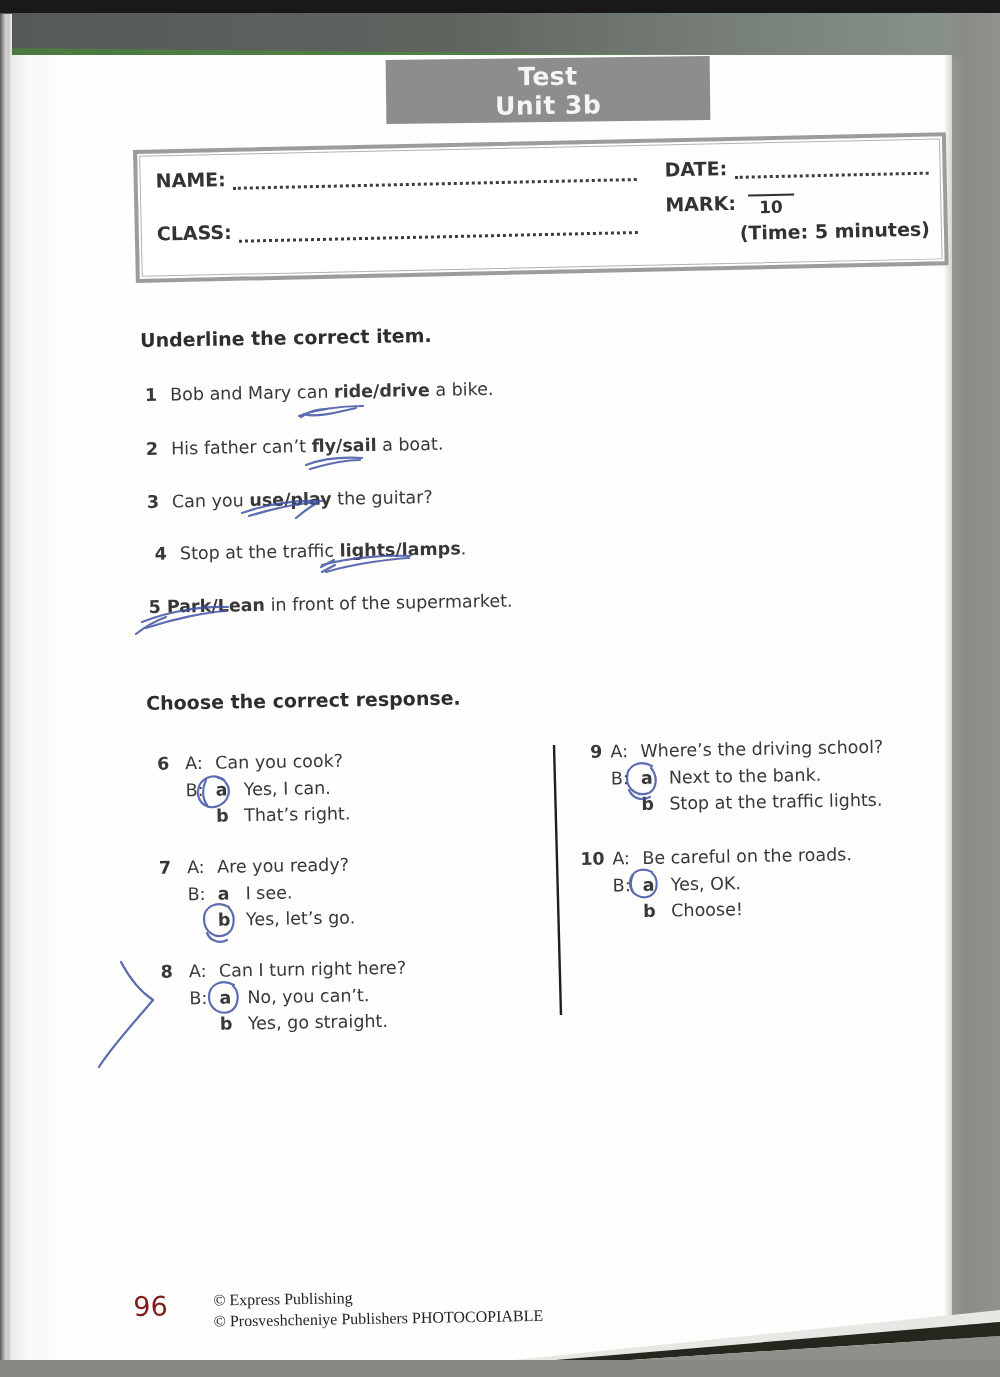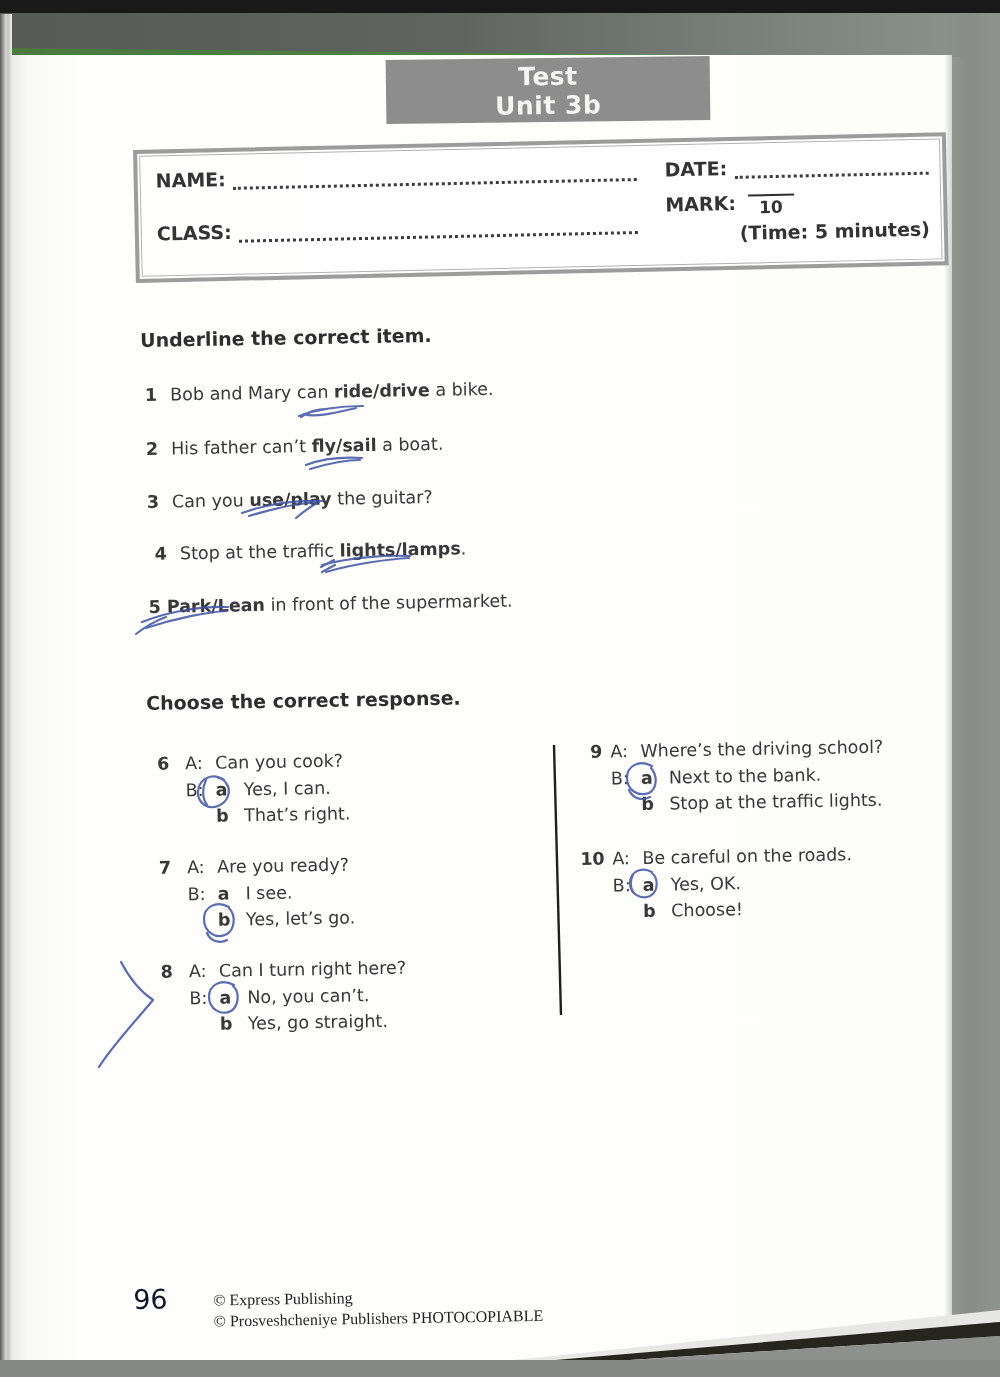--- a/index.html
+++ b/index.html
@@ -51,21 +51,21 @@
   #ex2-left{left:146px;top:692px;width:430px;height:370px;}
   #ex2-right{left:578px;top:727px;width:400px;height:280px;}
   .qa-item{position:absolute;left:0;right:0;}
   .qa-row{display:flex;font-size:17.5px;line-height:26.5px;white-space:nowrap;}
   .qa-num{width:22px;text-align:right;font-weight:bold;margin-right:16px;}
   #ex2-right .qa-num{width:24px;margin-right:8px;}
   .qa-sp{width:30px;}
   .qa-letter{width:28px;font-weight:bold;}
   
   #footer{left:133px;top:1284px;width:600px;height:60px;}
-  .page-num{position:absolute;left:0;top:0;font-size:27px;color:#0f172a;}
+  .page-num{position:absolute;left:0;top:7px;font-size:27px;color:#7f1d1d;}
   .copyright{position:absolute;left:80px;top:7px;font-family:"Liberation Serif",serif;
     font-size:16px;color:#222;line-height:21px;}
   .pen-overlay{position:absolute;left:0;top:0;pointer-events:none;}
 </style>
 </head>
 <body>
 
 <div class="canvas">
 
   <div class="top-black"></div>

